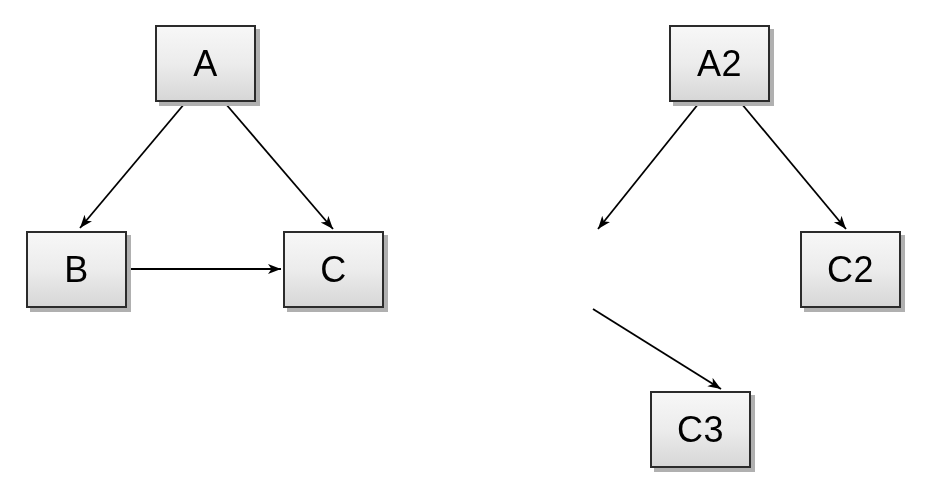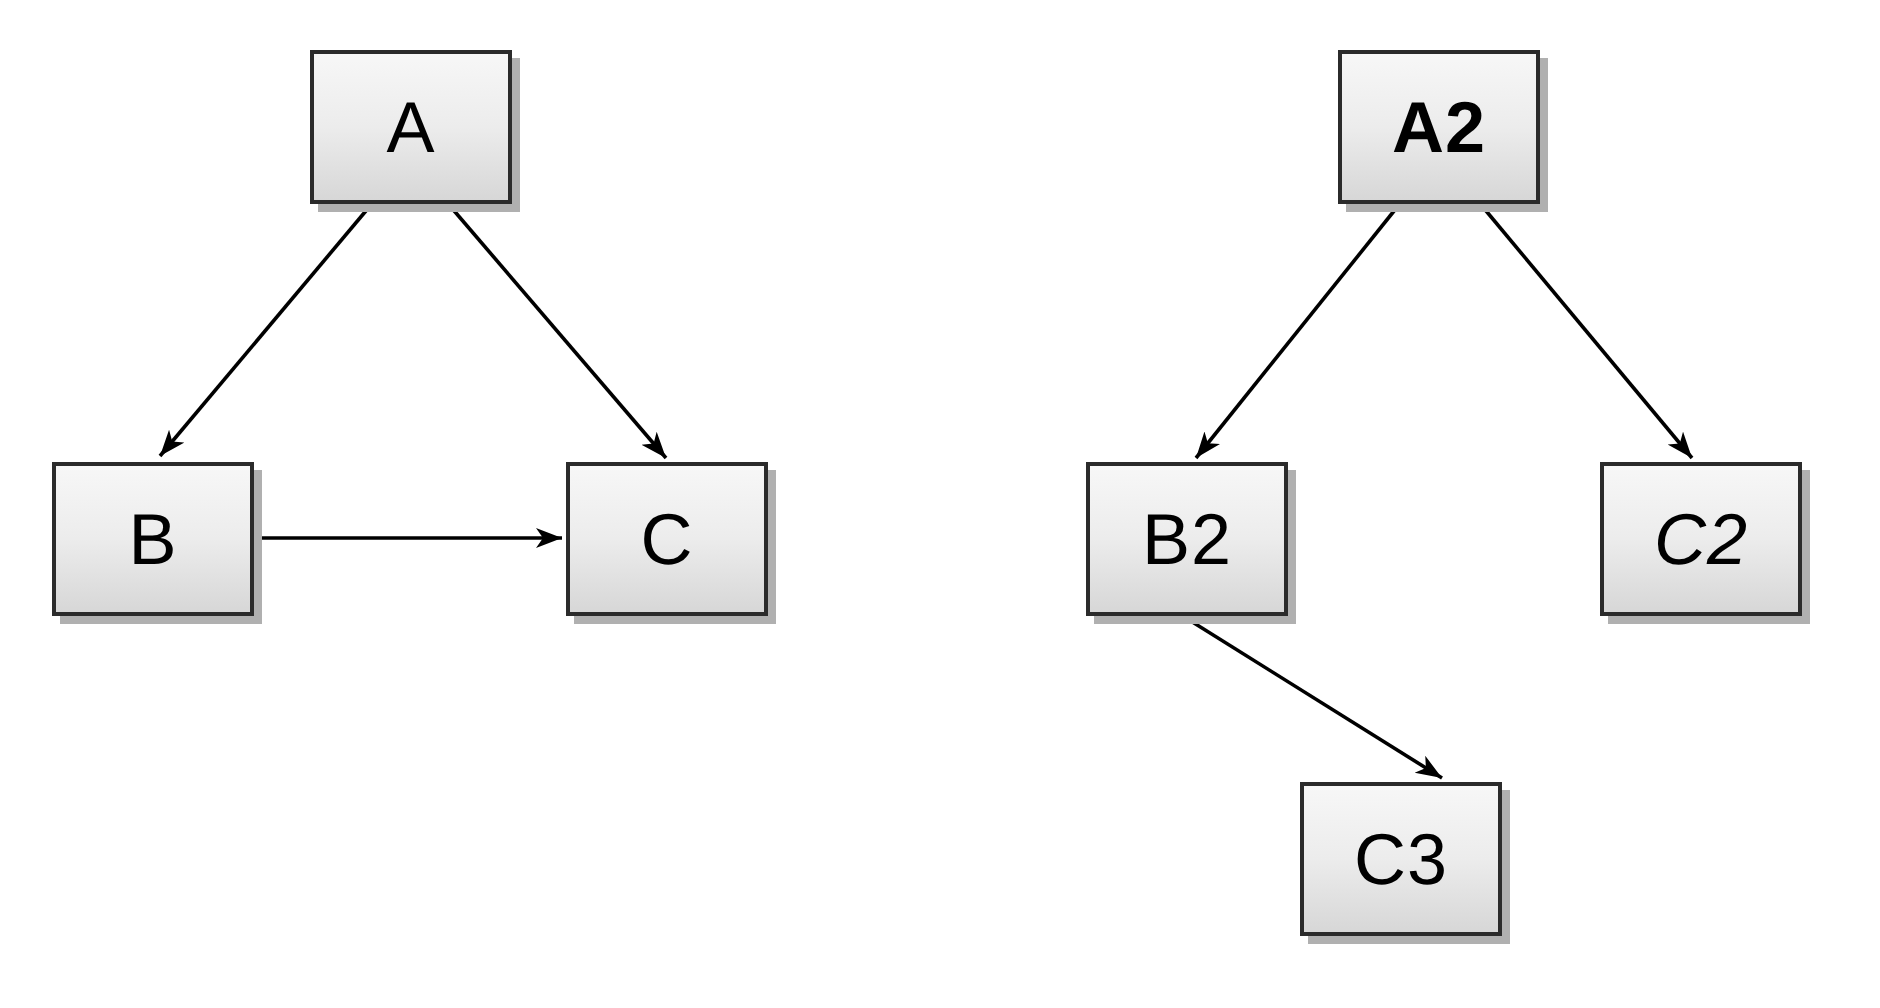--- a/index.html
+++ b/index.html
@@ -39,23 +39,23 @@
     font-size: 36px;
     line-height: 1;
     color: #000000;
     letter-spacing: 0.5px;
     user-select: none;
   }
   
   .node-A  { left: 155px; top: 25px; }
   .node-B  { left: 26px;  top: 231px; }
   .node-C  { left: 283px; top: 231px; }
-  .node-A2 { left: 669px; top: 25px; font-weight: bold; }
+  .node-A2 { left: 669px; top: 25px; }
   .node-B2 { left: 543px; top: 231px; }
-  .node-C2 { left: 800px; top: 231px; font-style: italic; }
+  .node-C2 { left: 800px; top: 231px; }
   .node-C3 { left: 650px; top: 391px; }
   .edge {
     stroke: #000000;
     stroke-width: 1.8;
     fill: none;
   }
 </style>
 </head>
 <body>
 
@@ -83,23 +83,20 @@
   <div class="node node-B">
     <span class="node-label">B</span>
   </div>
   <div class="node node-C">
     <span class="node-label">C</span>
   </div>
 
   <div class="node node-A2">
     <span class="node-label">A2</span>
   </div>
-  <div class="node node-B2">
-    <span class="node-label">B2</span>
-  </div>
   <div class="node node-C2">
     <span class="node-label">C2</span>
   </div>
   <div class="node node-C3">
     <span class="node-label">C3</span>
   </div>
 
 </div>
 
 </body></html>

